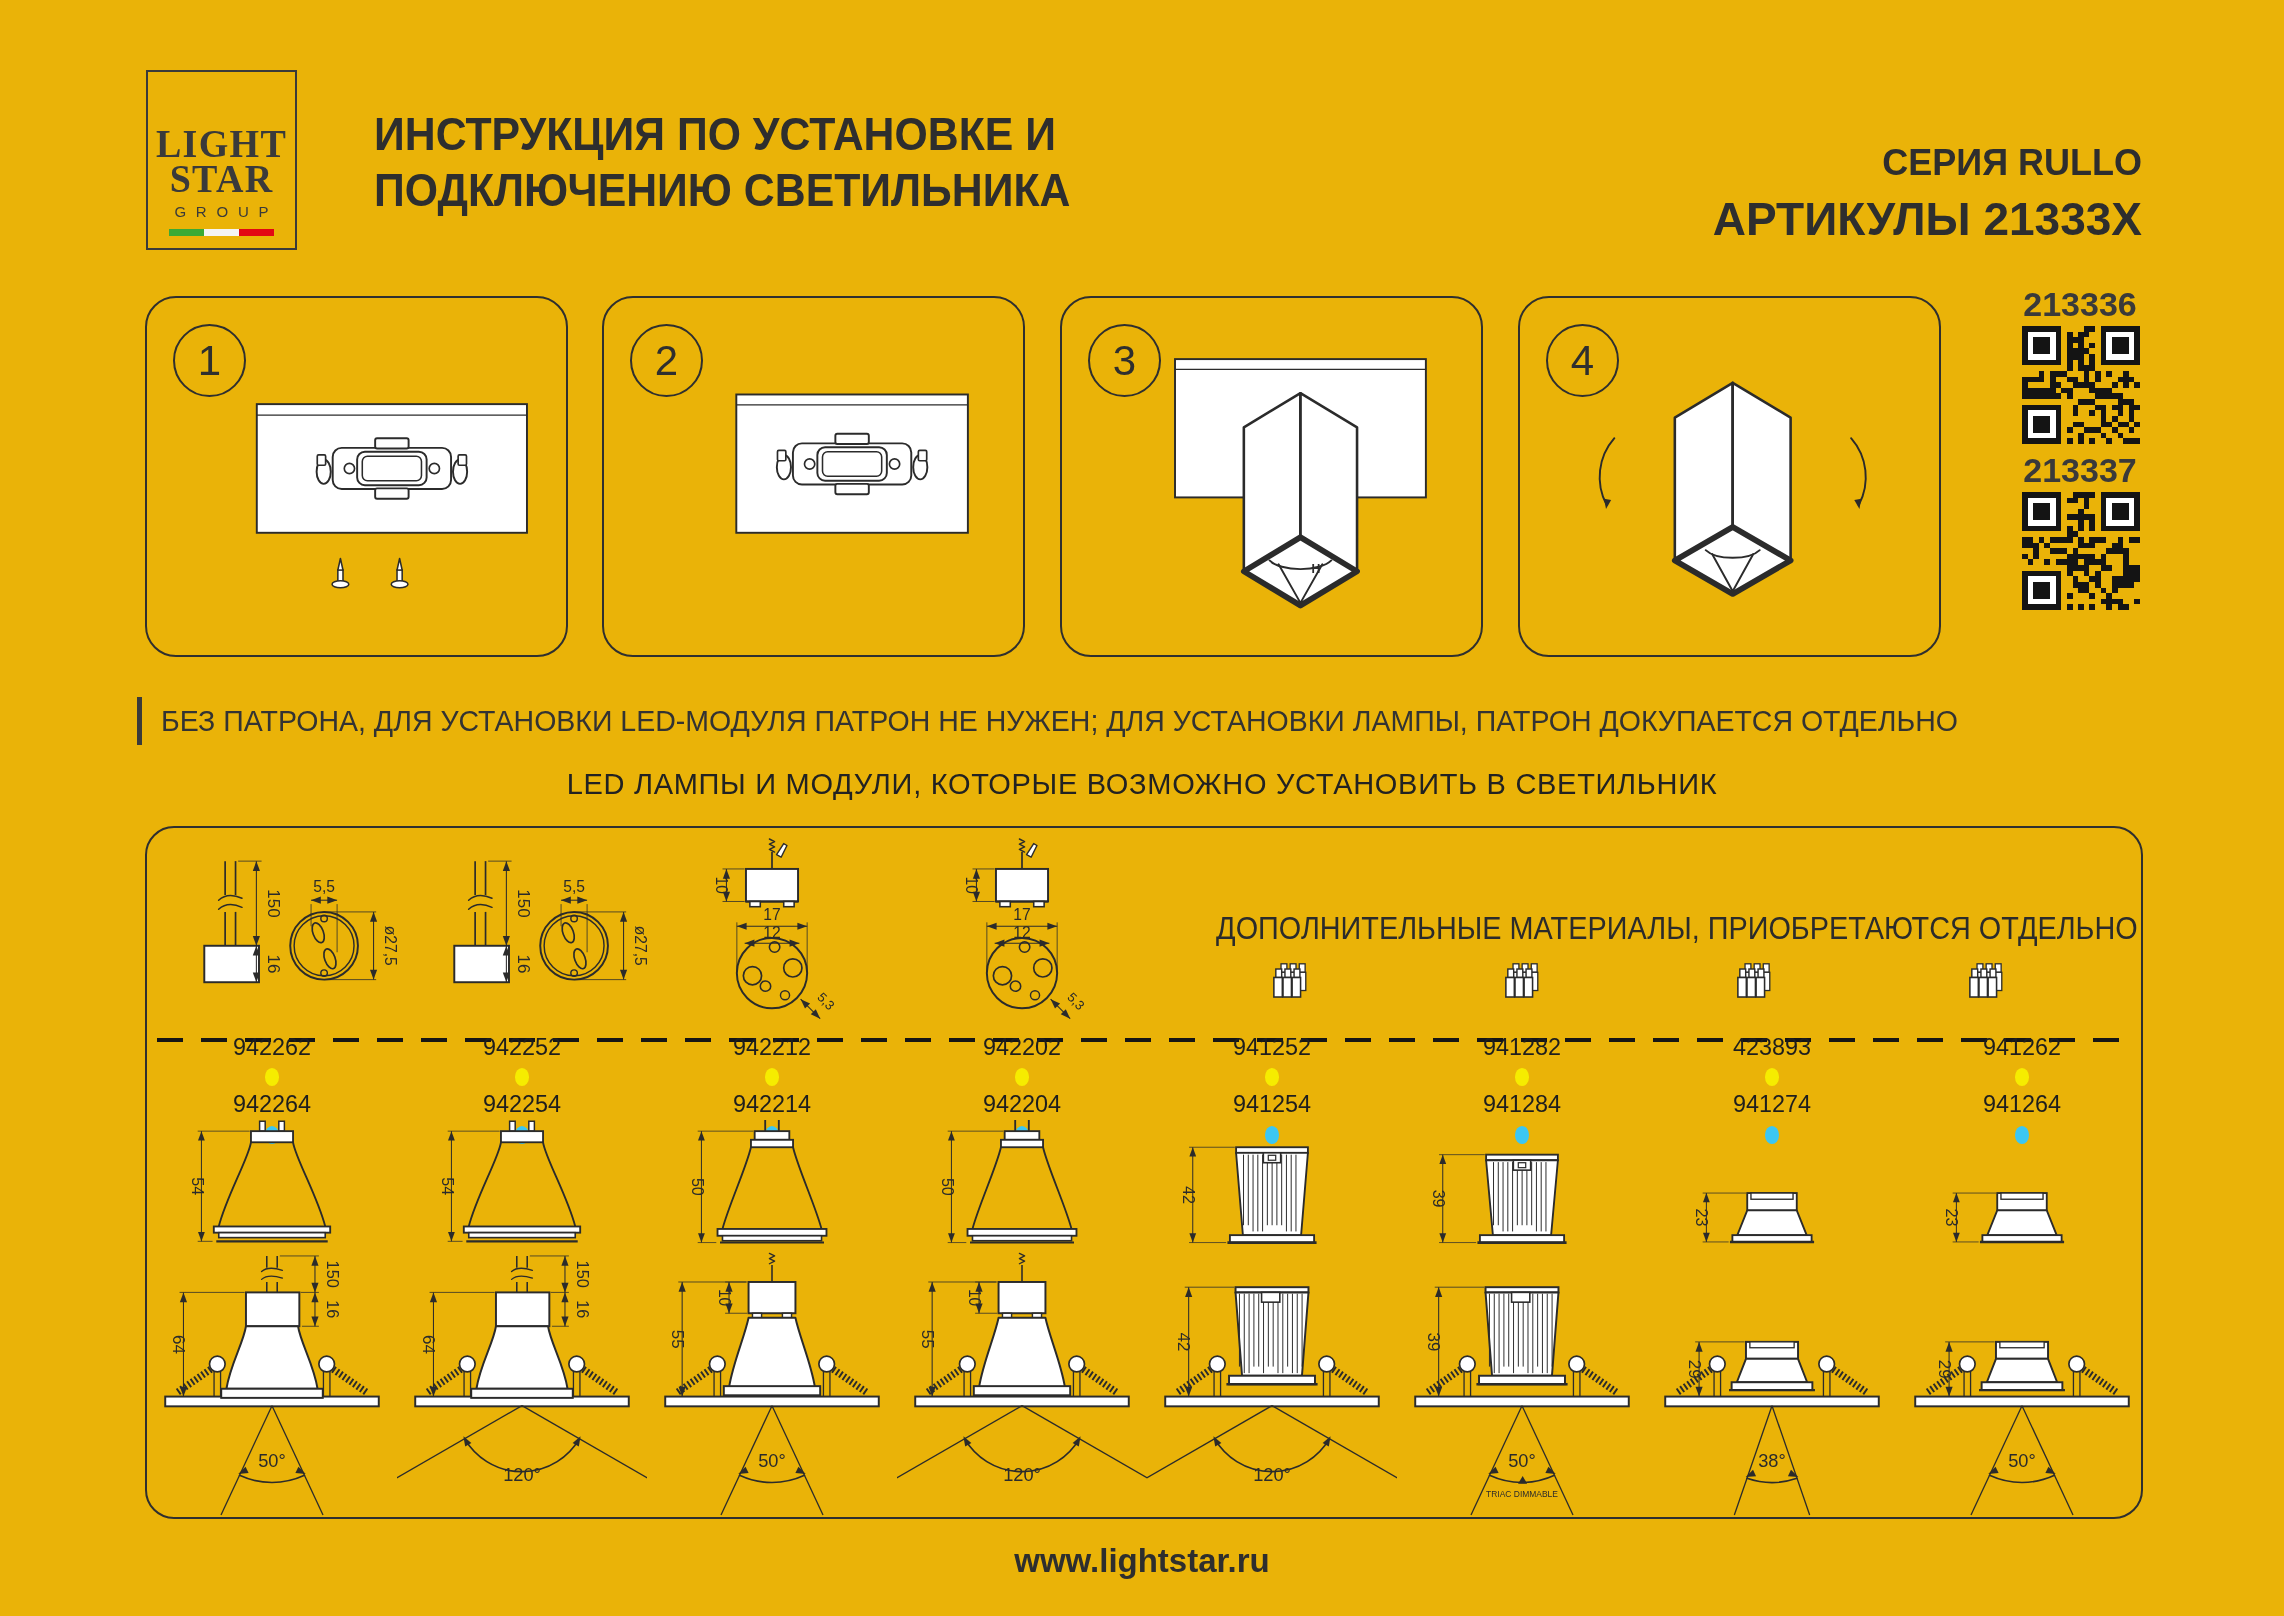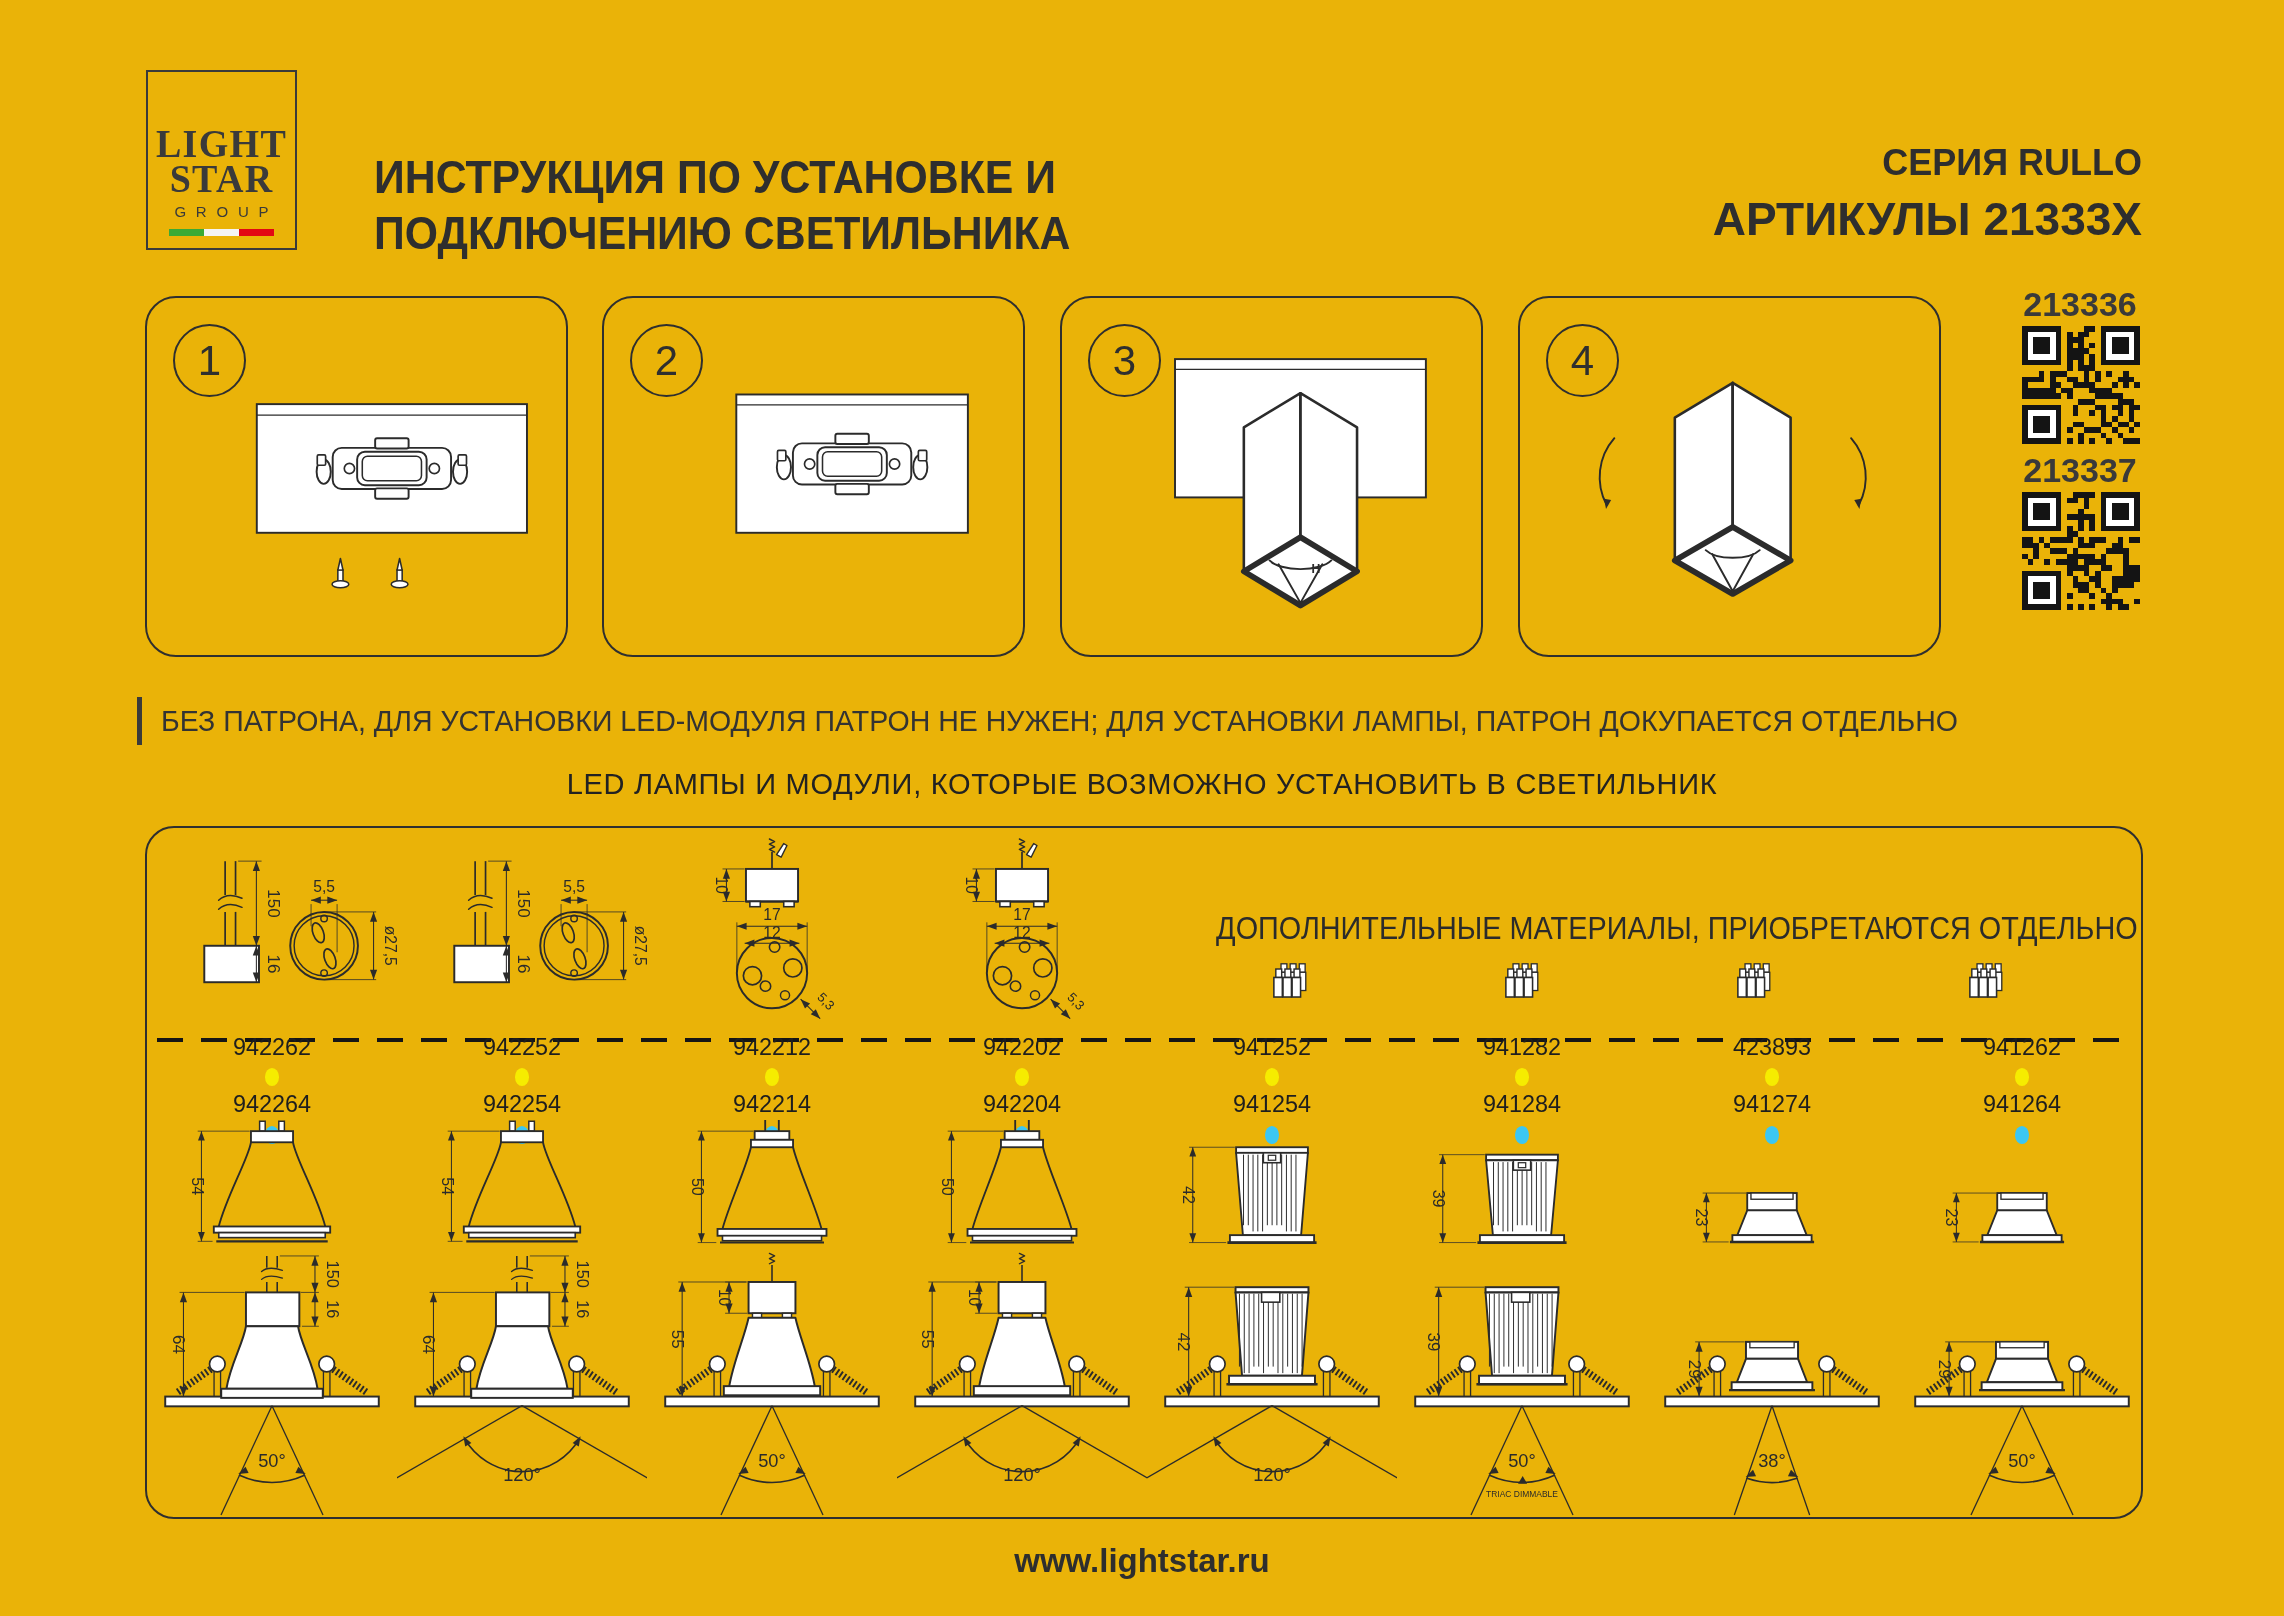--- a/index.html
+++ b/index.html
@@ -9,21 +9,21 @@
 
   
   .logo{left:146px;top:70px;width:151px;height:180px;border:2px solid #3a3a3a;box-sizing:border-box;
         display:flex;flex-direction:column;align-items:center;justify-content:flex-end;padding-bottom:11.7px;}
   .logo-word{font-family:"Liberation Serif",serif;font-weight:bold;font-size:38px;line-height:.92;
              letter-spacing:1.3px;color:#3a3a3a;transform:scaleY(1.05);}
   .logo-group{font-size:15px;letter-spacing:9.8px;padding-left:9.8px;color:#3a3a3a;margin-top:6.5px;}
   .logo-flag{width:105px;height:7.8px;margin-top:9px;display:flex;}
   .logo-flag span{flex:1;height:100%;}
 
-  .doc-title{left:374px;top:107px;font-weight:bold;font-size:46px;line-height:1.21;color:#2e2e2e;white-space:nowrap;margin-top:43px;}
+  .doc-title{left:374px;top:107px;font-weight:bold;font-size:46px;line-height:1.21;color:#2e2e2e;white-space:nowrap;}
   .doc-title span{display:inline-block;transform:scaleX(.93);transform-origin:left center;}
   .series-wrap{right:142px;top:112px;text-align:right;color:#2e2e2e;white-space:nowrap;}
   .series{font-size:36px;font-weight:bold;margin-top:30px;}
   .articles{font-size:46px;font-weight:bold;margin-top:7.8px;}
 
   
   .step-panel{top:296px;width:423px;height:361px;border:2.6px solid #2f2f2f;border-radius:31px;box-sizing:border-box;}
   .step-num{position:absolute;left:26px;top:26px;width:69px;height:69px;border:2.6px solid #2f2f2f;border-radius:50%;
             display:flex;align-items:center;justify-content:center;font-size:42px;color:#2f2f2f;}
   .step-draw{position:absolute;left:0;top:0;width:100%;height:100%;}

